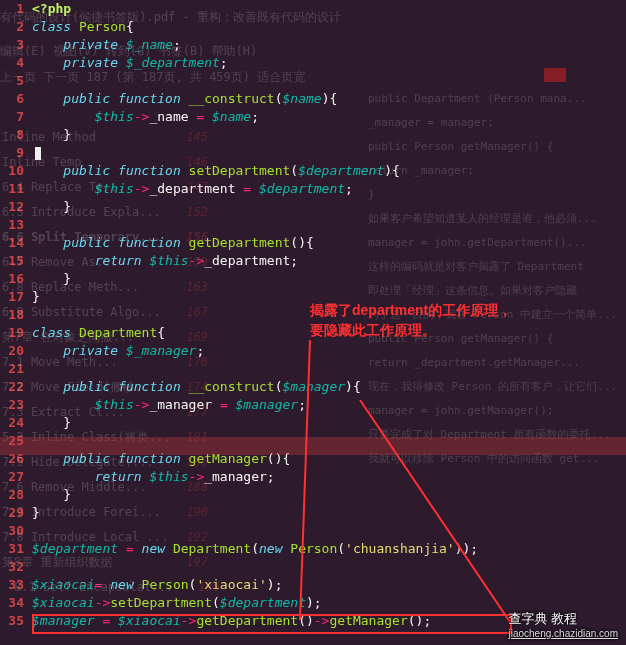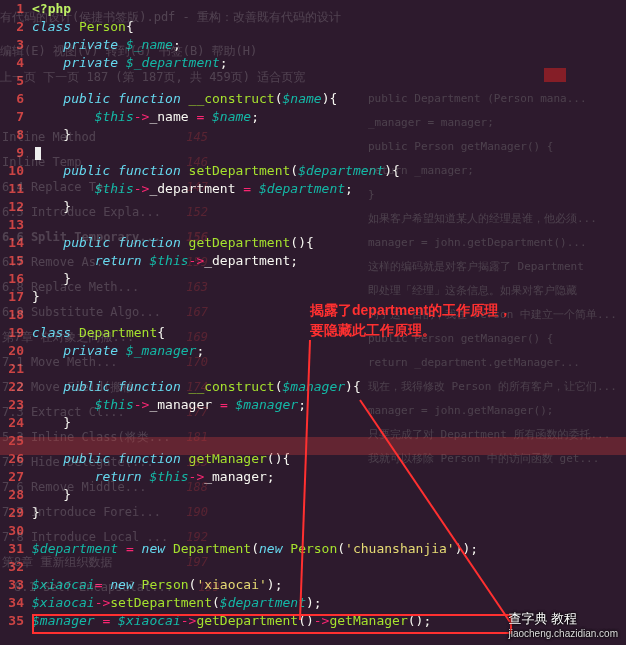--- a/index.html
+++ b/index.html
@@ -97,21 +97,21 @@
   }
   .watermark {
     position: absolute;
     right: 8px;
     bottom: 6px;
     font-family: "Microsoft YaHei", sans-serif;
     font-size: 13px;
     color: #fff;
     text-shadow: 0 0 3px #000, 0 0 3px #000;
   }
-  .watermark .small { font-size: 10px; color:#ddd; display:block; }
+  .watermark .small { font-size: 10px; color:#ddd; display:block;text-decoration:underline; }
   .flag {
     position:absolute;
     width:22px; height:14px;
     background:#dd2222;
     top:68px; right:60px;
     opacity:0.5;
   }
   .cursor {
     position:absolute;
     width:6px; height:13px;

